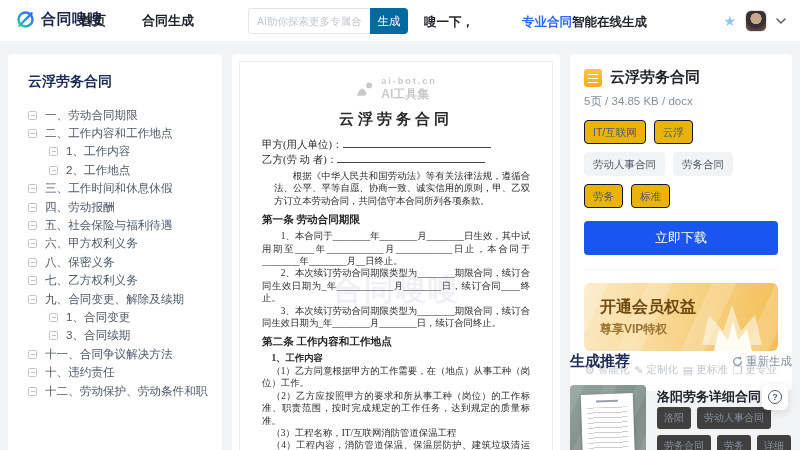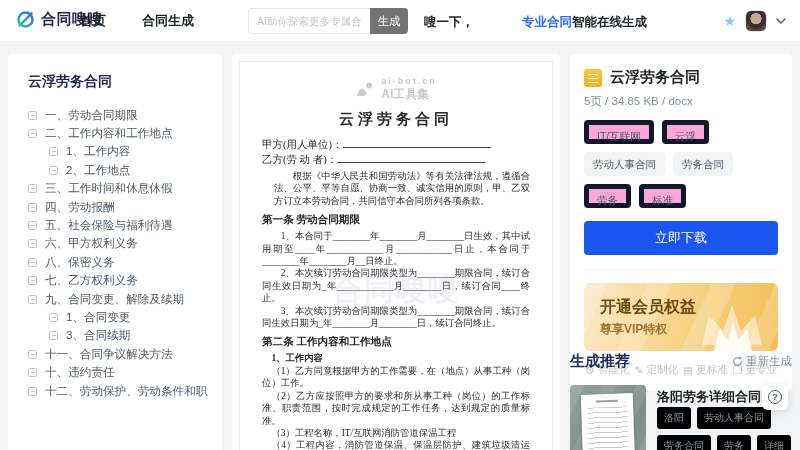--- a/index.html
+++ b/index.html
@@ -8,21 +8,21 @@
 
   
   .navbar { position:absolute; top:0; left:0; width:800px; height:42px; background:#fff; border-bottom:1px solid #F2F3F5; z-index:10; }
   .logo { position:absolute; left:16px; top:10px; display:flex; align-items:center; gap:6px; cursor:pointer; }
   .logo-text { font-size:15px; font-weight:bold; color:#1E2747; letter-spacing:.5px; }
   .nav-links { position:absolute; left:80px; top:0; height:42px; display:flex; align-items:center; gap:36px; }
   .nav-link { font-size:13px; font-weight:bold; color:#1D2129; cursor:pointer; }
   .searchbox { position:absolute; left:248px; top:8px; display:flex; width:160px; height:26px; }
   .searchbox input { flex:1; min-width:0; border:1px solid #E5E6EB; border-right:none; border-radius:4px 0 0 4px; padding:0 8px; font-size:10.5px; color:#333; outline:none; background:#fff; }
   .searchbox input::placeholder { color:#C2C7D1; }
-  .gen-btn { width:38px; background:#737373; color:#fff; border:none; border-radius:0 4px 4px 0; font-size:11.5px; cursor:pointer; }
+  .gen-btn { width:38px; background:#0369a1; color:#fff; border:none; border-radius:0 4px 4px 0; font-size:11.5px; cursor:pointer; }
   .tagline { position:absolute; left:424px; top:14px; font-size:12.5px; font-weight:bold; color:#1D2129; }
   .tagline .hl { color:#2E68FF;margin-left:48px; }
   .nav-right { position:absolute; right:14px; top:0; height:42px; display:flex; align-items:center; gap:9px; }
   .star { color:#8FC7F5; font-size:14px; cursor:pointer; }
   .avatar { width:22px; height:22px; border-radius:6px; cursor:pointer;
             background:radial-gradient(circle at 50% 38%, #C9A98A 0 34%, #3A3038 36% 62%, #57423c 64% 100%); border:1px solid #e3e3e3; }
   .chev { cursor:pointer; display:flex; }
 
   
   .left-panel { position:absolute; left:8px; top:54px; width:214px; height:440px; background:#fff; border-radius:4px; padding:19px 14px 0 20px; }
@@ -55,21 +55,21 @@
   
   .right-card { position:absolute; left:570px; top:54px; width:222px; background:#fff; border-radius:4px; padding:14px; }
   .info-head { display:flex; align-items:center; gap:8px; }
   .doc-icon { width:18px; height:18px; border-radius:3px; background:linear-gradient(#FFC53D,#F7AD1B); position:relative; flex:none; }
   .doc-icon::before { content:''; position:absolute; left:4px; right:4px; top:5px; height:9px;
       background:repeating-linear-gradient(#fff 0 1.5px, transparent 1.5px 4px); }
   .info-title { font-size:15px; font-weight:bold; color:#1D2129; }
   .info-meta { font-size:11.5px; color:#86909C; margin:7px 0 11px; }
   .tags { display:flex; flex-wrap:wrap; gap:8px; }
   .tag { height:24px; line-height:22px; padding:0 8px; border-radius:4px; font-size:10.5px; color:#4E5969; cursor:pointer; }
-  .tag.v-outline { background:#f9a8d4; border:5px solid #0f172a; }
+  .tag.v-outline { background:#eab308; border:1px solid #0f172a; }
   .tag.v-fill { background:#F2F3F5; border:1px solid #F2F3F5; }
   .dl-btn { width:100%; height:34px; margin-top:13px; background:#1A55F0; color:#fff; border:none; border-radius:4px; font-size:13px; cursor:pointer; }
   .divider { border-top:1px solid #F2F3F5; margin:14px 0 0; }
   .vip-banner { margin-top:13px; height:68px; border-radius:6px; position:relative; overflow:hidden; cursor:pointer;
       background:linear-gradient(100deg,#FBE9C4 0%,#F8D68F 45%,#F3BF57 100%); }
   .vip-banner::before { content:''; position:absolute; inset:0;
       background:repeating-linear-gradient(115deg, rgba(255,255,255,.18) 0 22px, transparent 22px 58px); }
   .vip-title { position:absolute; left:16px; top:14px; font-size:16px; font-weight:bold; color:#6D4A10; }
   .vip-sub { position:absolute; left:16px; top:38px; font-size:12px; color:#9A7433; font-weight:bold; }
   .crown { position:absolute; right:4px; bottom:-8px; }
@@ -87,21 +87,21 @@
       background:linear-gradient(135deg,#94a39d 0%,#7e8d87 55%,#8b9a94 100%); }
   .thumb::before { content:''; position:absolute; inset:0;
       background:repeating-linear-gradient(115deg, rgba(255,255,255,.09) 0 13px, transparent 13px 30px); }
   .thumb-page { position:absolute; left:12px; top:9px; width:52px; height:74px; background:#fff; transform:rotate(-2deg); box-shadow:0 1px 3px rgba(0,0,0,.28); }
   .thumb-page::after { content:''; position:absolute; left:15px; right:15px; top:6px; height:2px; background:#9aa0ab; }
   .thumb-page::before { content:''; position:absolute; left:6px; right:6px; top:13px; bottom:8px;
       background:repeating-linear-gradient(#cbced3 0 1px, transparent 1px 5px); }
   .rec-info { padding-top:3px; }
   .rec-item-title { font-size:13px; font-weight:bold; color:#1D2129; margin-bottom:1px; }
   .rec-tags { display:flex; flex-wrap:wrap; gap:6px; }
-  .tag-sm { background:#000000; border-radius:3px; padding:4px 7px; font-size:10px; color:#86909C; cursor:pointer; }
+  .tag-sm { background:#404040; border-radius:3px; padding:4px 7px; font-size:10px; color:#86909C; cursor:pointer; }
 
   
   .help-fab { position:absolute; left:762px; top:384px; width:26px; height:26px; background:#fff; border-radius:6px;
       box-shadow:0 2px 8px rgba(0,0,0,.12); display:flex; align-items:center; justify-content:center; cursor:pointer; }
   .help-ring { width:14px; height:14px; border:1.3px solid #4E5969; border-radius:50%; display:flex; align-items:center; justify-content:center;
       font-size:9px; font-weight:bold; color:#4E5969; }
 </style>
 </head>
 <body>
 

